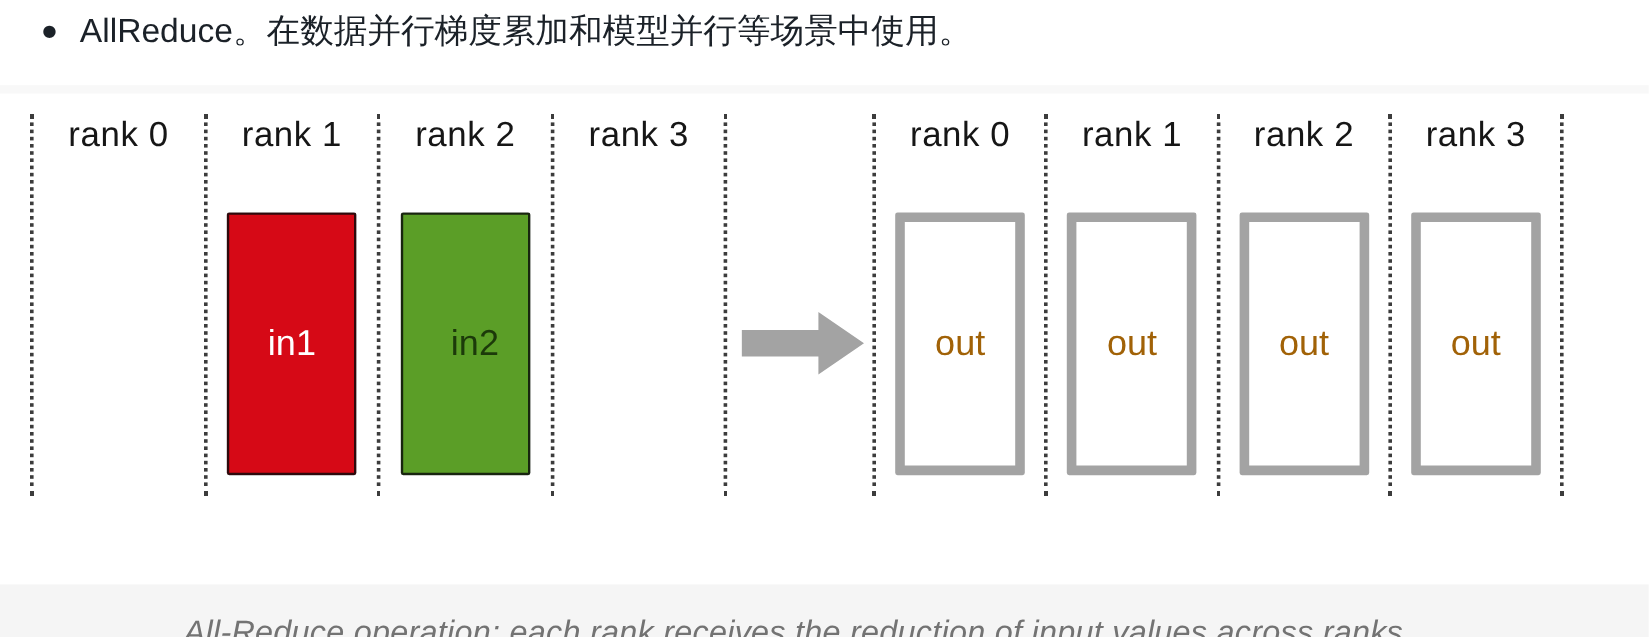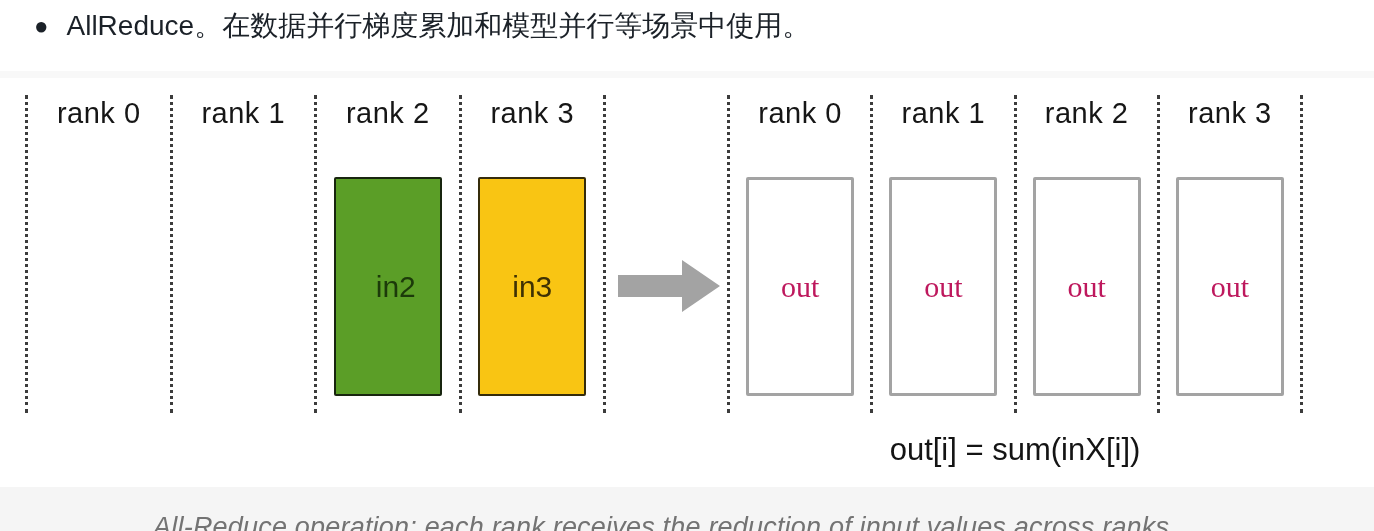--- a/index.html
+++ b/index.html
@@ -33,21 +33,21 @@
     font-size: 29px; color: #161616; letter-spacing: 0.5px;
   }
 
   .data-box {
     position: absolute; left: 50%; transform: translateX(-50%);
     top: 82px; width: 108px; height: 219px;
     border: 2px solid rgba(10,10,10,0.82); border-radius: 2px;
     display: flex; align-items: center; justify-content: center;
     font-size: 30px;
   }
-  .out-box { background: #ffffff; border: 3px solid #a3a3a3; color: #be185d; font-family: Liberation Serif, serif; }
+  .out-box { background: #ffffff; border: 8px solid #a3a3a3; color: #a16207; }
 
   
   .arrow-wrap { position: absolute; left: 618px; top: 182px; width: 104px; height: 58px; }
 
   
   .formula {
     position: absolute; left: 727px; top: 357px; width: 576px;
     text-align: center; font-size: 31px; color: #141414;
   }
 
@@ -74,28 +74,28 @@
 
   <div class="figure">
     <div class="figure-top-edge"></div>
 
     <div class="rank-group group-input">
       <div class="rank-col">
         <div class="rank-label">rank 0</div>
       </div>
       <div class="rank-col">
         <div class="rank-label">rank 1</div>
+        <div class="data-box" style="background-color: rgb(214, 9, 22); color: rgb(255, 255, 255);">in1</div>
       </div>
       <div class="rank-col">
         <div class="rank-label">rank 2</div>
         <div class="data-box" style="background-color: rgb(91, 158, 39); color: rgb(28, 58, 10); padding-left: 16px;">in2</div>
       </div>
       <div class="rank-col">
         <div class="rank-label">rank 3</div>
-        <div class="data-box" style="background-color: rgb(249, 197, 19); color: rgb(62, 49, 4);">in3</div>
       </div>
     </div>
 
     <div class="arrow-wrap">
       <svg width="104" height="58" viewBox="0 0 104 58" aria-hidden="true">
         <polygon id="arrow-shape" points="0,18 64,18 64,3 102,29 64,55 64,40 0,40" fill="#a3a3a3"></polygon>
       </svg>
     </div>
 
     <div class="rank-group group-output">
@@ -110,20 +110,19 @@
       <div class="rank-col">
         <div class="rank-label">rank 2</div>
         <div class="data-box out-box">out</div>
       </div>
       <div class="rank-col">
         <div class="rank-label">rank 3</div>
         <div class="data-box out-box">out</div>
       </div>
     </div>
 
-    <div class="formula">out[i] = sum(inX[i])</div>
   </div>
 
   <div class="caption-strip">
     <div class="caption-text">All-Reduce operation: each rank receives the reduction of input values across ranks.</div>
   </div>
 
 </div>
 
 </body></html>

